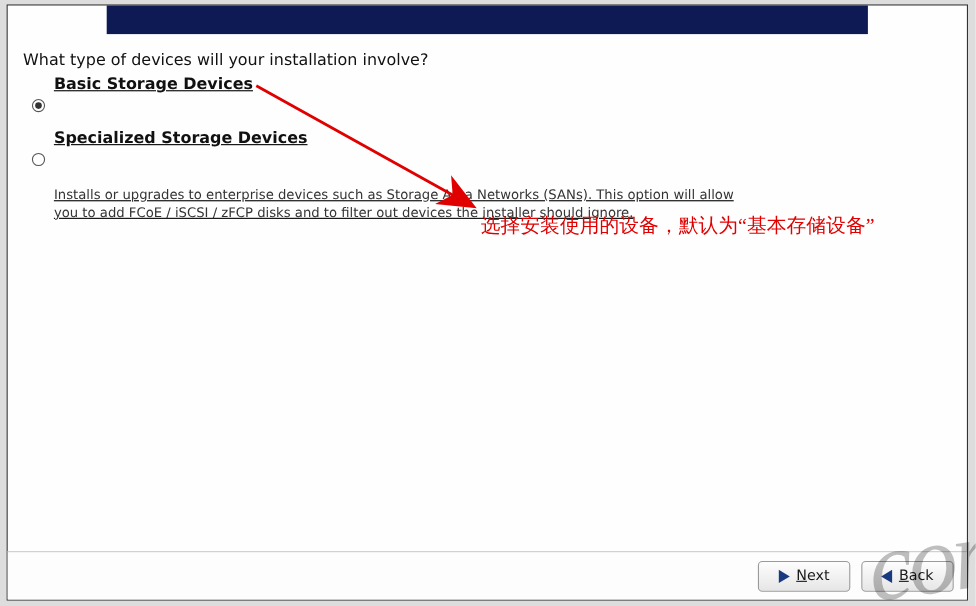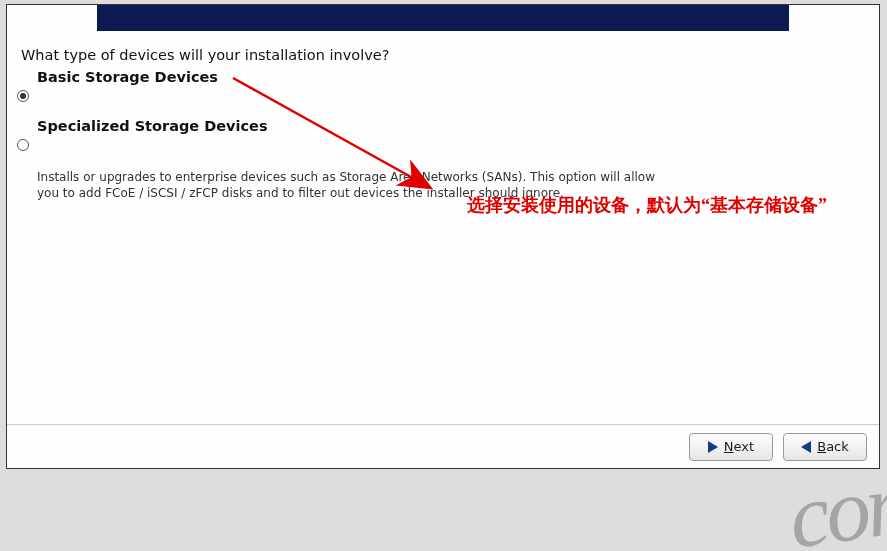--- a/index.html
+++ b/index.html
@@ -9,43 +9,44 @@
     background: #ddd;
     font-family: "DejaVu Sans", "Liberation Sans", Arial, sans-serif;
     position: relative;
     overflow: hidden;
   }
   .window {
     position: absolute;
     left: 6px;
     top: 4px;
     width: 874px;
-    height: 465px;
+    height: 542px;
     background: #fefefe;
     border: 1px solid #333;
   }
   .banner {
     position: absolute;
     left: 90px;
     top: 0px;
     width: 692px;
     height: 26px;
     background: #0e1a53;
   }
   .question {
     position: absolute;
     left: 14px;
     top: 42px;
     font-size: 14.5px;
     color: #111;
   }
   .options {
     position: absolute;
-    left: 10px;
+    left: 22px;
     top: 64px;
+    text-decoration: underline;
   }
   .option-row {
     display: flex;
     align-items: flex-start;
     margin-bottom: 12px;
   }
   .radio-holder {
     width: 20px;
     padding-top: 18px;
   }
@@ -84,24 +85,23 @@
     width: 874px;
     height: 542px;
     pointer-events: none;
   }
   .anno-text {
     position: absolute;
     left: 430px;
     top: 188px;
     color: #e00000;
     font-size: 18px;
-    font-weight: bold;
+    font-weight: normal;
     white-space: nowrap;
     font-family: "SimSun","Songti SC","宋体",serif;
-    margin-left: 30px;
   }
   .footer {
     position: absolute;
     left: 0;
     bottom: 0;
     width: 100%;
     height: 44px;
     border-top: 1px solid #ccc;
     display: flex;
     justify-content: flex-end;

